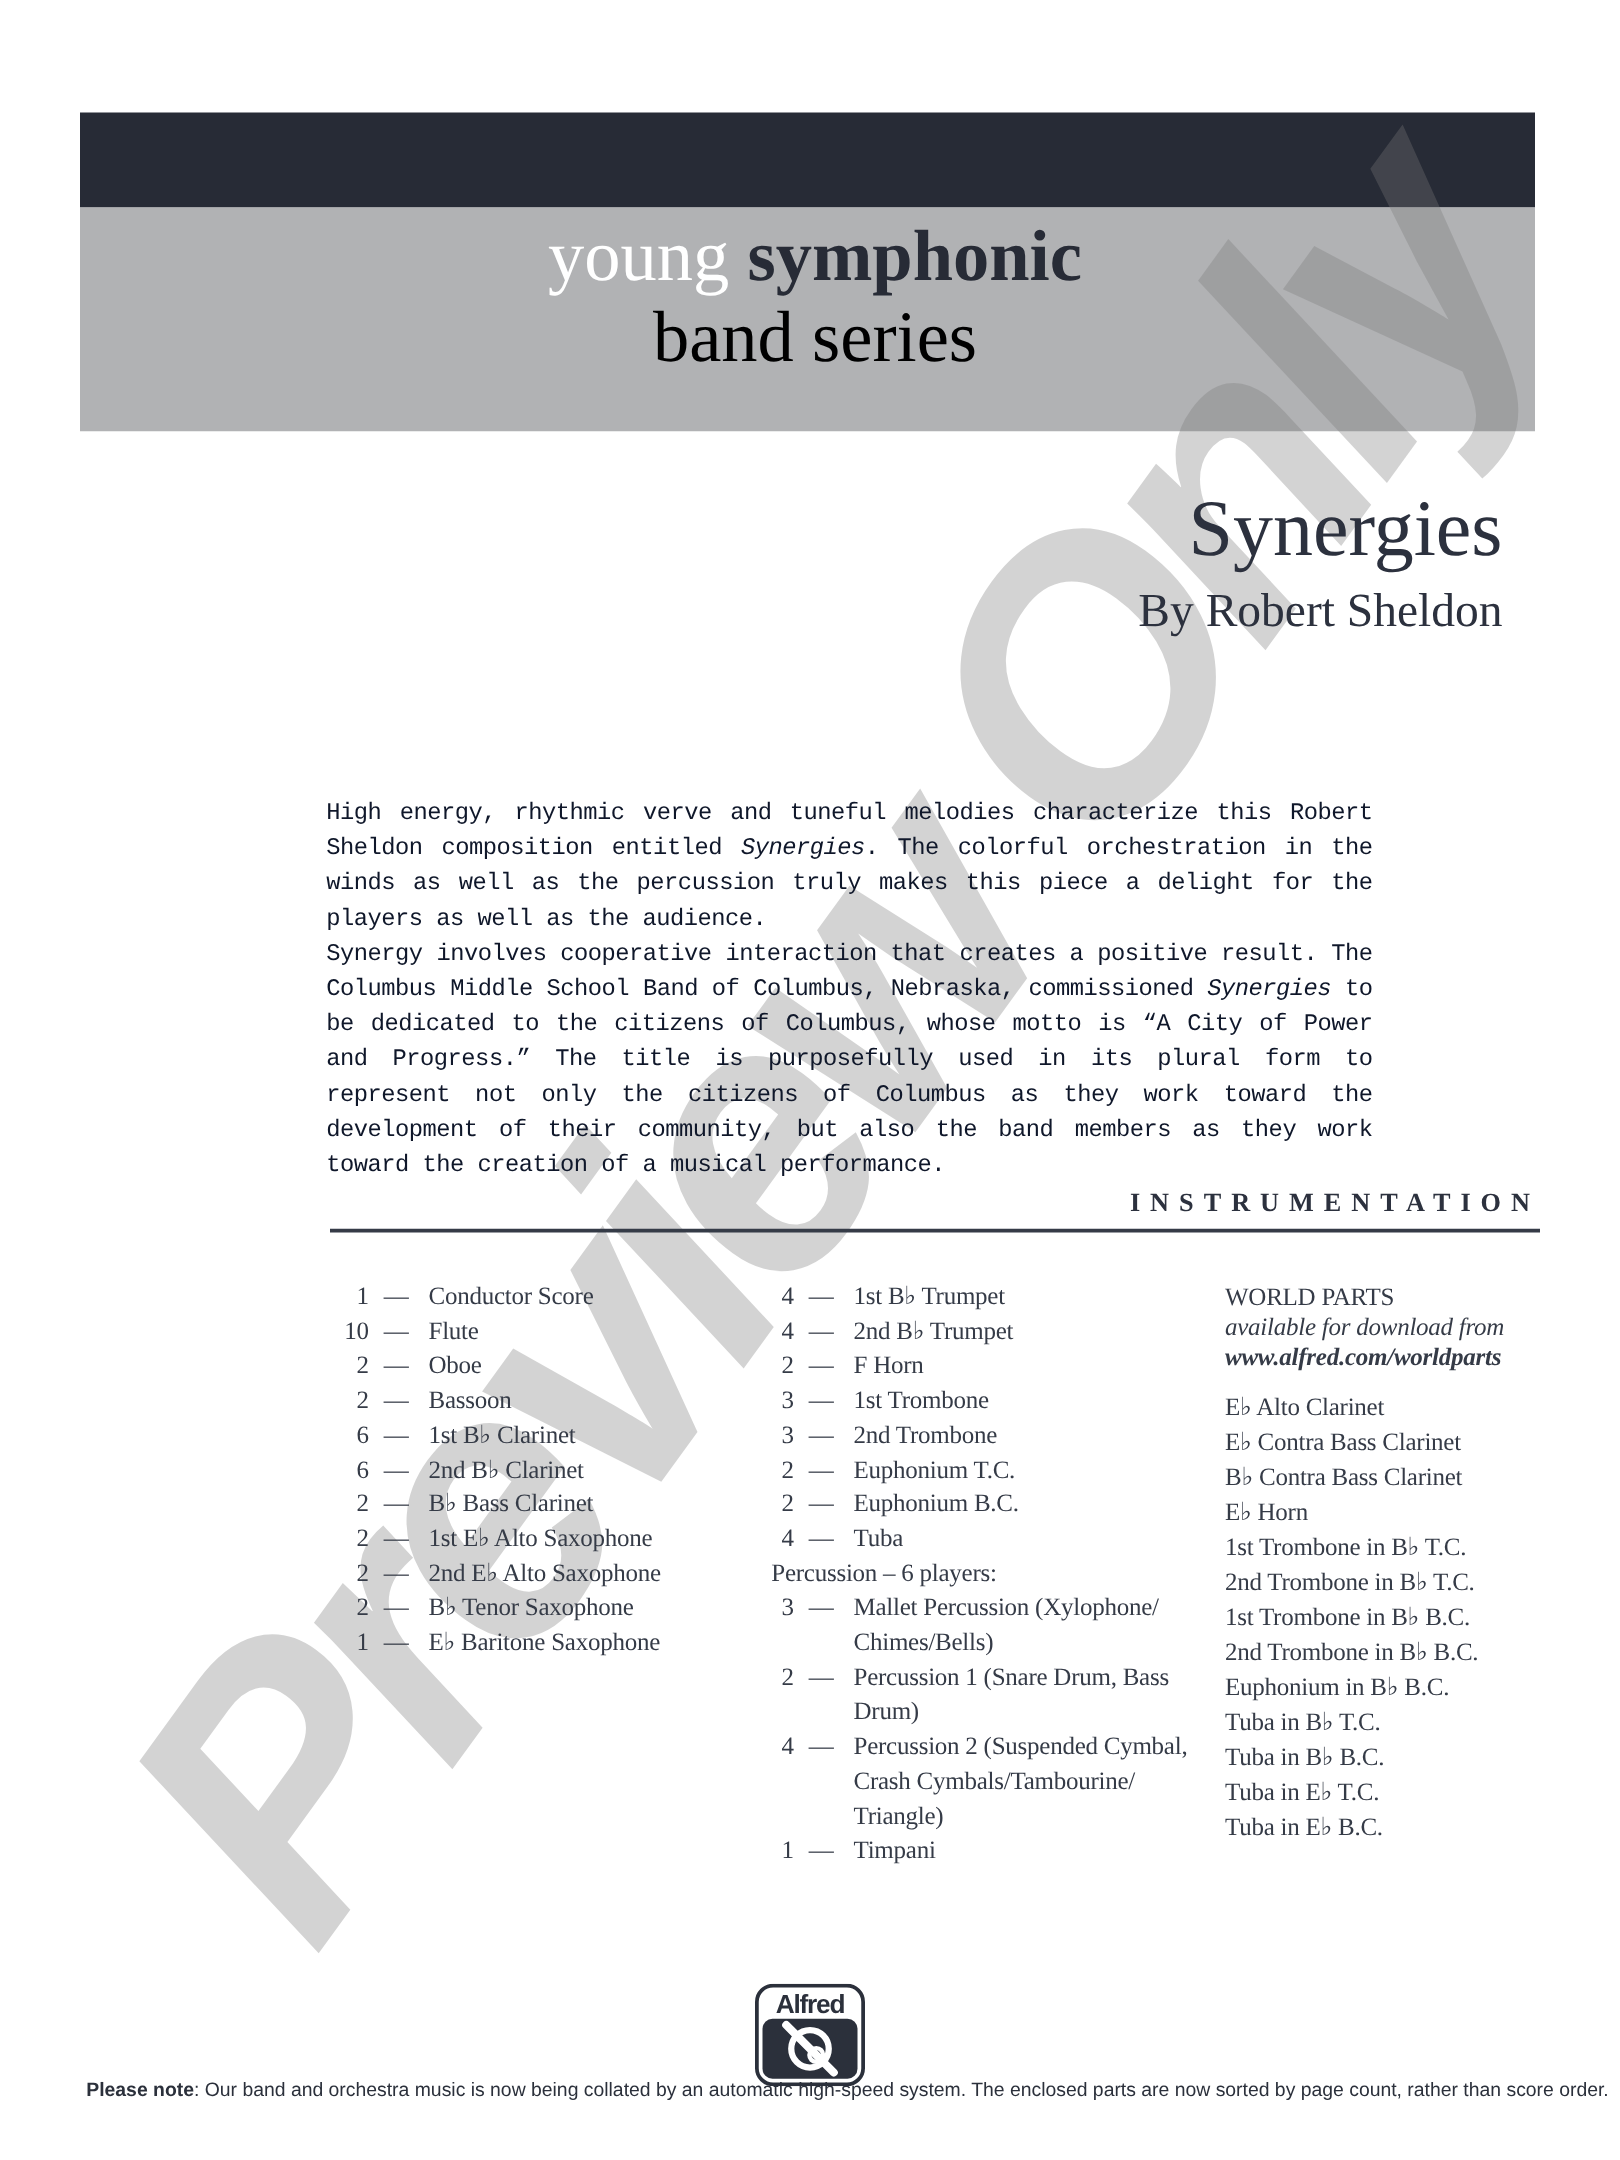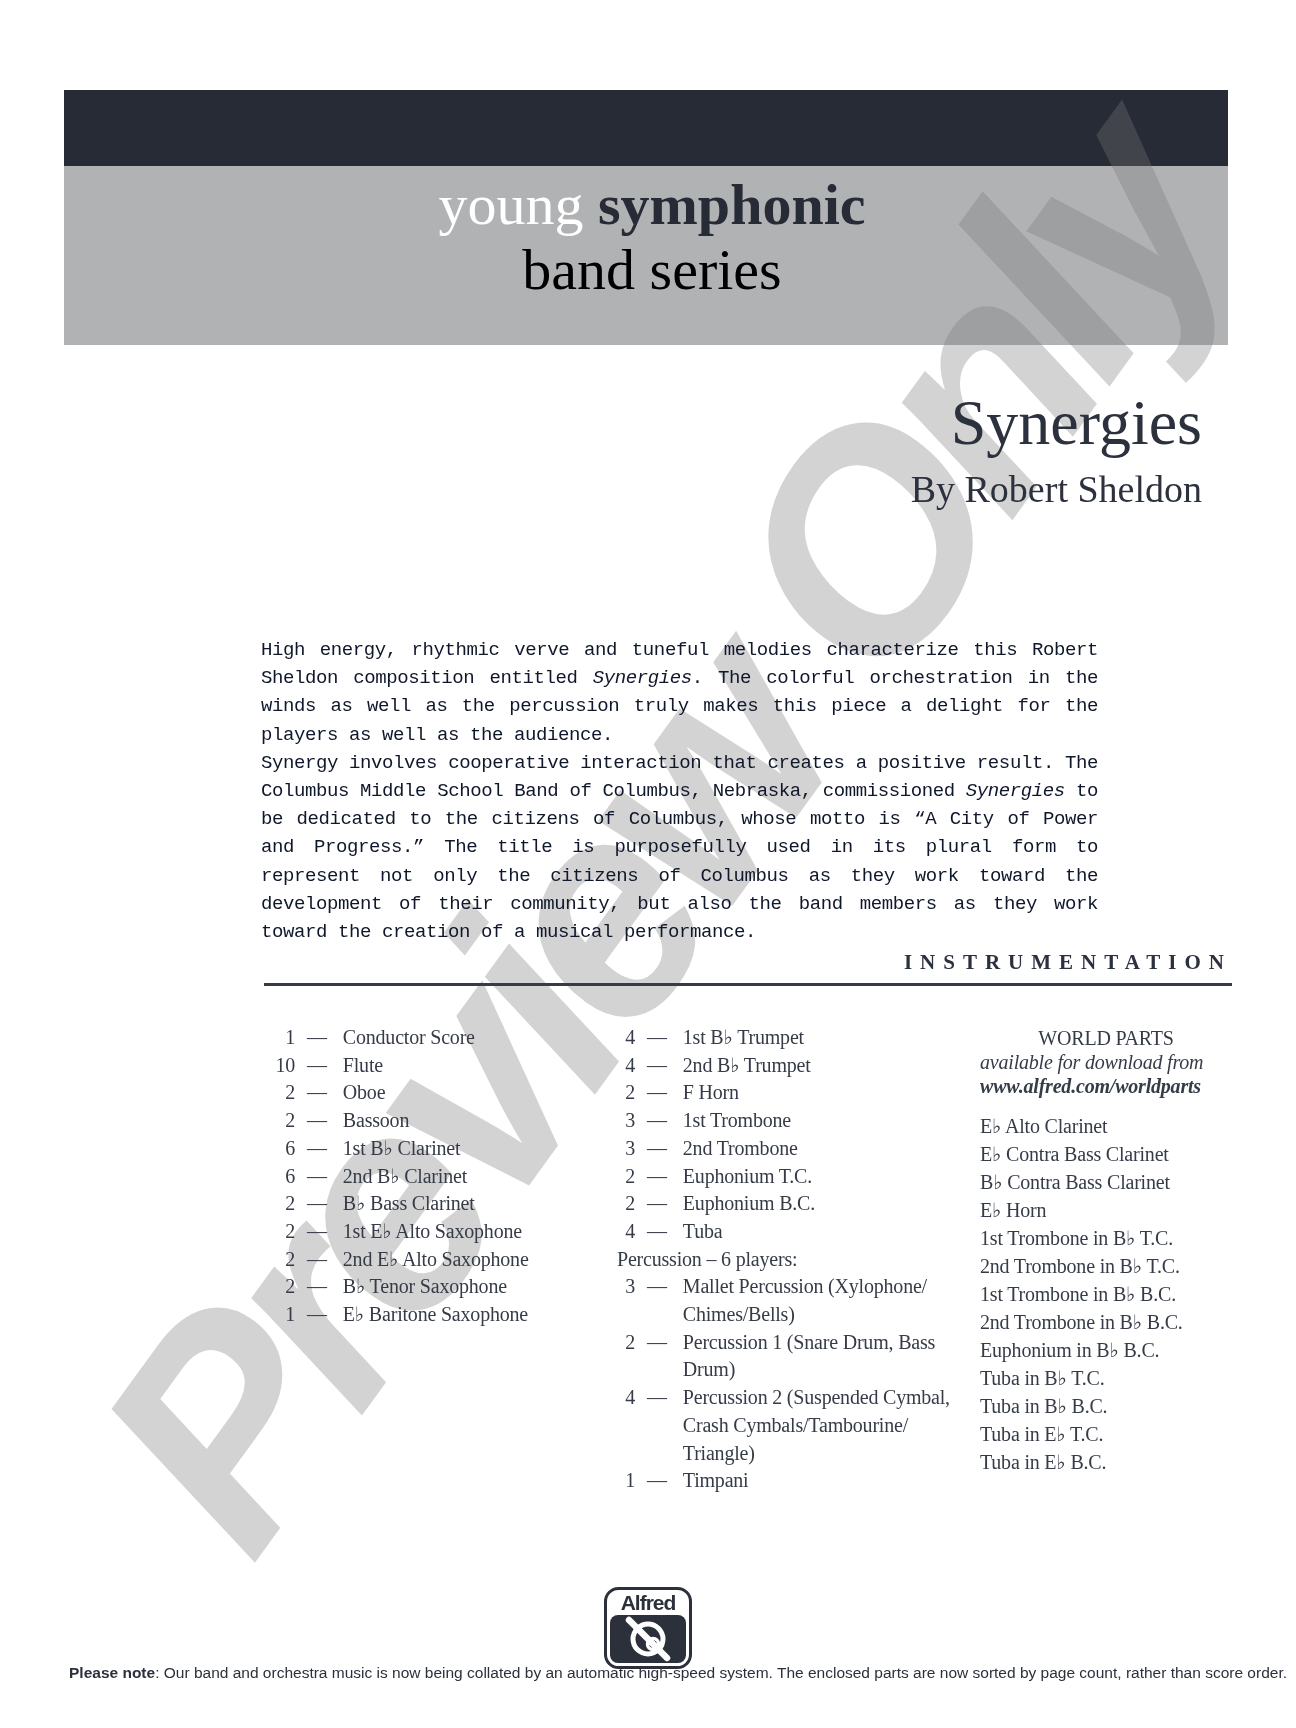--- a/index.html
+++ b/index.html
@@ -32,21 +32,21 @@
   .inst-rule{left:264px;top:983px;width:968px;height:3px;background:#353b47;}
   .col{font-size:20px;line-height:27.7px;letter-spacing:-.2px;color:#353b47;}
   .col1{left:255px;top:1024px;width:335px;}
   .col2{left:595px;top:1024px;width:380px;}
   .col3{left:980px;top:1026px;width:252px;}
   .inst-row{display:flex;align-items:flex-start;}
   .qty{flex:none;width:40px;text-align:right;}
   .dash{flex:none;margin:0 16px 0 12px;}
   .iname{white-space:pre-line;}
   .ihead{padding-left:22px;}
-  .wp-title{line-height:24px;text-align:center;}
+  .wp-title{line-height:24px;}
   .wp-sub{font-style:italic;line-height:24px;}
   .wp-url{font-style:italic;font-weight:bold;line-height:24px;}
   .wp-items{margin-top:14px;line-height:28px;}
   .logo{left:604px;top:1587px;width:88px;height:82px;}
   .footer-note{left:69px;top:1664px;width:1163px;font-family:"Liberation Sans",sans-serif;
                font-size:15.5px;color:#2b303b;white-space:nowrap;text-align:center;}
   .footer-note b{font-weight:bold;}
 </style>
 </head>
 <body>

